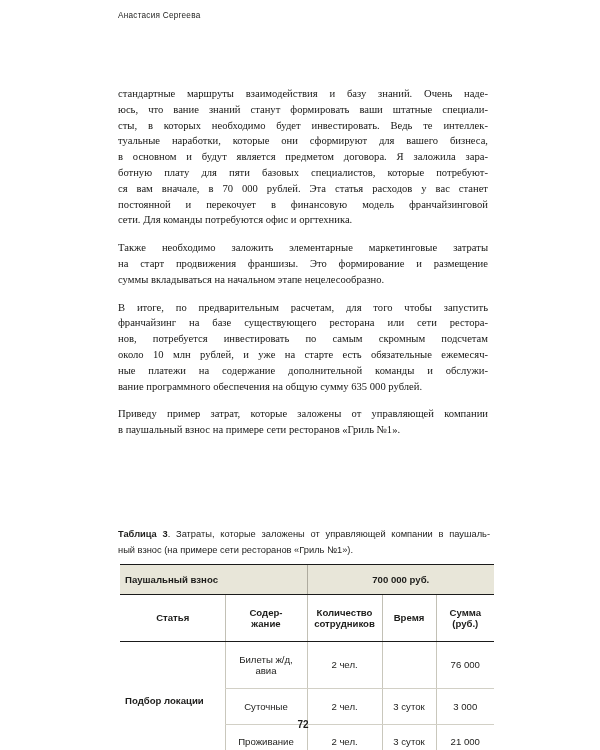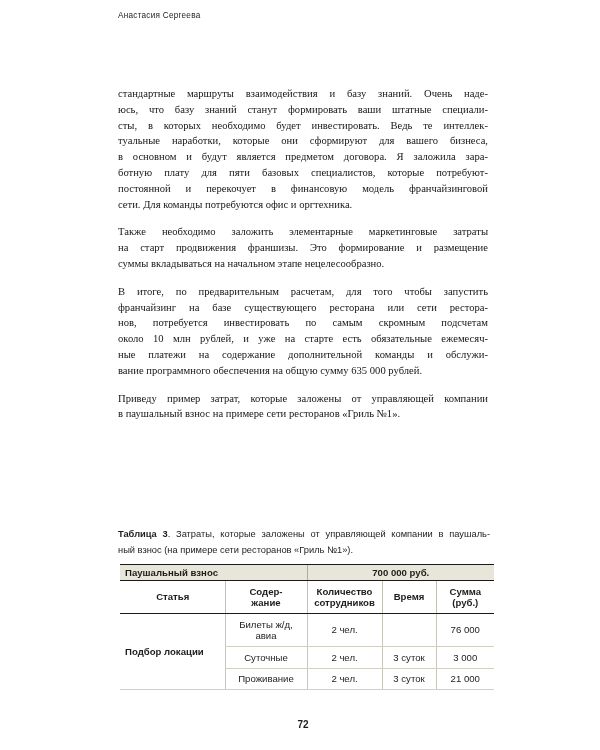--- a/index.html
+++ b/index.html
@@ -88,21 +88,21 @@
   }
   table.data {
     border-collapse: collapse;
     width: 374px;
     table-layout: fixed;
     font-family: "Liberation Sans", sans-serif;
     font-size: 9.6px;
     color: #1d1d1b;
   }
   table.data td {
-    padding: 0 4px;
+    padding: 7px 4px;
     vertical-align: middle;
   }
   
   col.c1 { width: 105px; }
   col.c2 { width: 82px; }
   col.c3 { width: 75px; }
   col.c4 { width: 54px; }
   col.c5 { width: 58px; }
 
   tr.title-row td {
@@ -167,25 +167,26 @@
 </head>
 <body>
 
 <div id="page">
 
   <div class="running-head">Анастасия Сергеева</div>
 
   <div class="body">
       <div class="para">
         <div class="line">стандартные маршруты взаимодействия и базу знаний. Очень наде-</div>
-        <div class="line">юсь, что базу знаний станут формировать ваши штатные специали-</div>
+        <div class="line">юсь, что вание знаний станут формировать ваши штатные специали-</div>
         <div class="line">сты, в которых необходимо будет инвестировать. Ведь те интеллек-</div>
         <div class="line">туальные наработки, которые они сформируют для вашего бизнеса,</div>
         <div class="line">в основном и будут является предметом договора. Я заложила зара-</div>
         <div class="line">ботную плату для пяти базовых специалистов, которые потребуют-</div>
+        <div class="line">ся вам вначале, в 70 000 рублей. Эта статья расходов у вас станет</div>
         <div class="line">постоянной и перекочует в финансовую модель франчайзинговой</div>
         <div class="line last">сети. Для команды потребуются офис и оргтехника.</div>
       </div>
       <div class="para">
         <div class="line">Также необходимо заложить элементарные маркетинговые затраты</div>
         <div class="line">на старт продвижения франшизы. Это формирование и размещение</div>
         <div class="line last">суммы вкладываться на начальном этапе нецелесообразно.</div>
       </div>
       <div class="para">
         <div class="line">В итоге, по предварительным расчетам, для того чтобы запустить</div>

